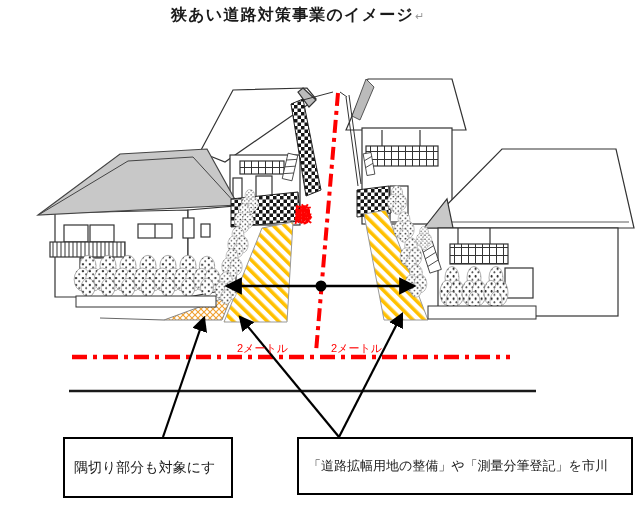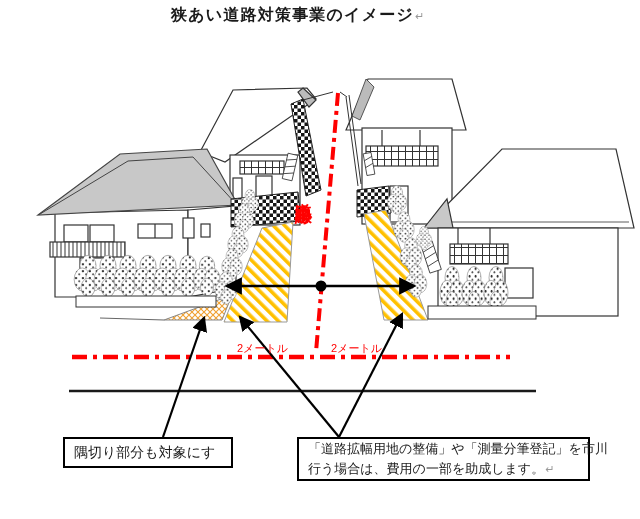--- a/index.html
+++ b/index.html
@@ -23,22 +23,22 @@
   .m-label {
     position:absolute; top:293px; font-size:11px; font-weight:normal;
     color:var(--accent-red,#f00); white-space:nowrap;margin-top:48px;
   }
   .m-label.left  { left:237px; }
   .m-label.right { left:331px; }
   .note-box {
     position:absolute; box-sizing:border-box; background:#fff;
     border:2px solid #000; font-size:13px; line-height:21px;
   }
-  .note-box.left  { left:63px;  top:437px; width:170px; padding:3px 9px; font-size:14px; }
-  .note-box.right { left:297px; top:437px; width:293px; padding:0 9px; line-height:20px; }
+  .note-box.left  { left:63px;  top:437px; width:170px; padding:18px 9px; font-size:14px; }
+  .note-box.right { left:297px; top:437px; width:336px; padding:17px 9px; line-height:20px; }
   .note-line { white-space:nowrap; }
 </style>
 </head>
 <body>
 
 <div class="screen" style="--accent-red: #FF0000; --setback-hatch: #FFC000; --corner-hatch: #F0A030; --roof-gray: #C8C8C8; --wall-checker: #151515; --line-black: #1A1A1A;">
 
   <svg width="640" height="519" viewBox="0 0 640 519">
     <defs>
       <pattern id="hatchGold" width="8" height="8" patternUnits="userSpaceOnUse" patternTransform="rotate(-45)">
@@ -224,18 +224,15 @@
 
   <div class="m-label left">2メートル</div>
   <div class="m-label right">2メートル</div>
 
   <div class="note-box left">
     <div class="note-line">隅切り部分も対象にす</div>
   </div>
 
   <div class="note-box right">
     <div class="note-line">「道路拡幅用地の整備」や「測量分筆登記」を市川</div>
-    <div class="note-line">
-      <span>行う場合は、費用の一部を助成します。</span><span class="cr">↵</span>
-    </div>
   </div>
 
 </div>
 
 </body></html>

